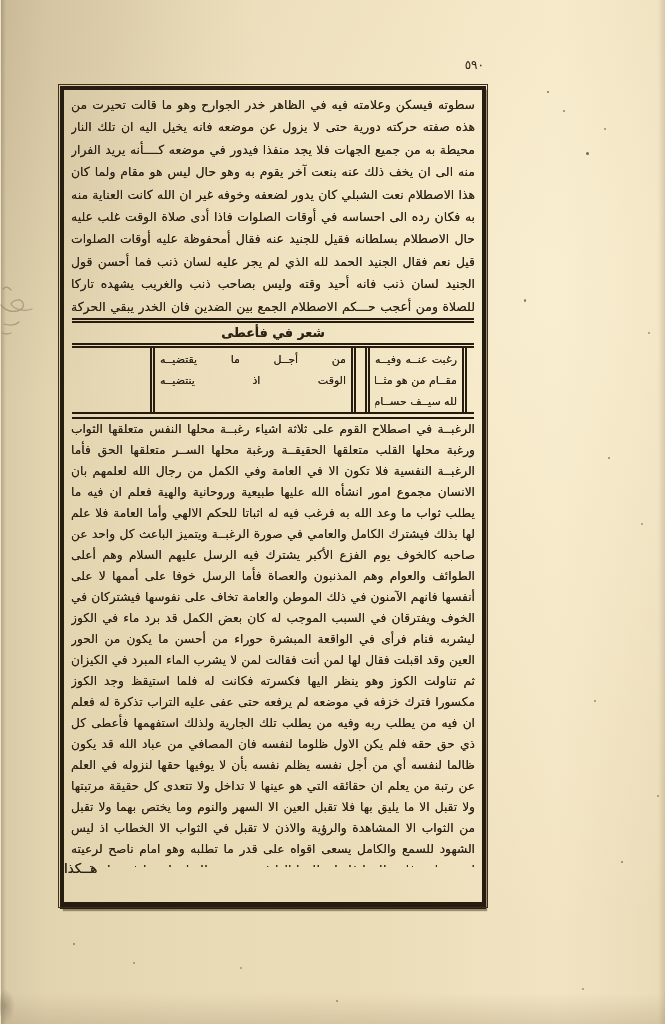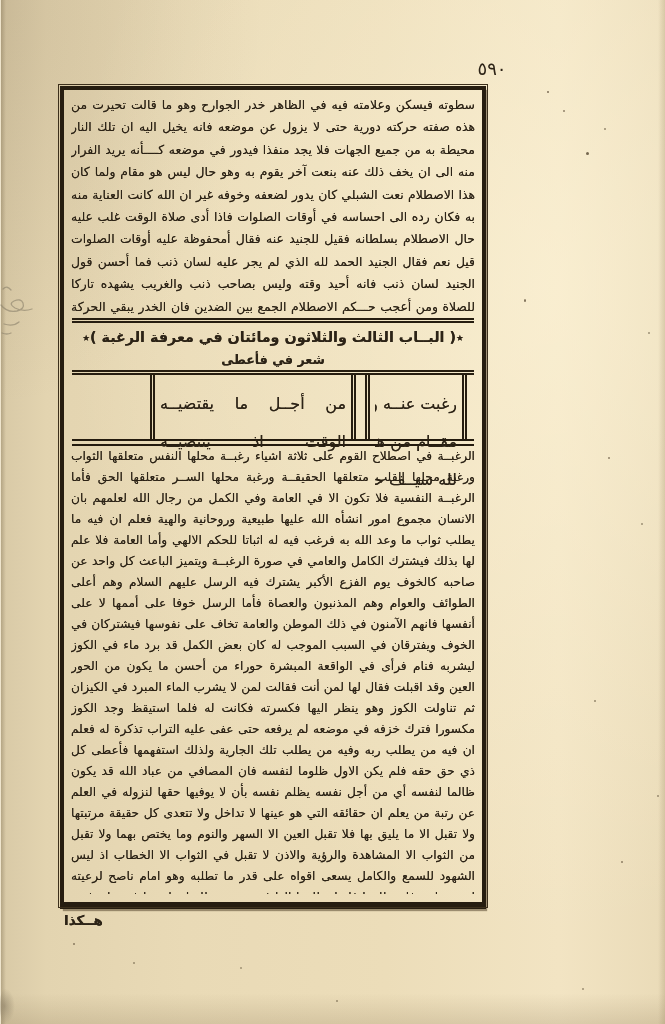--- a/index.html
+++ b/index.html
@@ -18,23 +18,23 @@
   }
   .edge-left{position:absolute;left:0;top:0;width:6px;height:100%;
     background:linear-gradient(90deg, rgba(130,115,85,.5), rgba(130,115,85,0));}
   .edge-left::before{content:"";position:absolute;left:0;top:0;width:1px;height:100%;background:rgba(255,246,224,.8);}
   .edge-right{position:absolute;right:0;top:0;width:7px;height:100%;
     background:linear-gradient(270deg, rgba(150,130,95,.28), rgba(150,130,95,0));}
   .smudge{position:absolute;left:0;top:988px;width:15px;height:36px;border-radius:40%;
     background:radial-gradient(ellipse at 30% 50%, rgba(120,108,86,.45), rgba(120,108,86,0) 70%);}
 
   .page-number{
-    position:absolute;left:468px;top:58px;width:48px;
-    direction:rtl;text-align:center;
-    font-size:18px;letter-spacing:3px;color:#2c2316;
+    position:absolute;left:436px;top:58px;width:48px;
+    direction:rtl;text-align:right;
+    font-size:12px;letter-spacing:3px;color:#2c2316;
   }
 
   .frame{
     position:absolute;left:60px;top:86px;width:418px;height:812px;
     border:4px solid #261d10;border-bottom-width:7px;
     box-shadow:2px 3px 1px -1px rgba(56,40,18,.45);
     background:rgba(0,0,0,0);
   }
   .frame::before{content:"";position:absolute;inset:-6px;border:1px solid #3c2f1b;pointer-events:none;}
 
@@ -56,25 +56,25 @@
     text-align:center;font-size:14.3px;font-weight:700;letter-spacing:.3px;
   }
   .subtitle{height:20px;line-height:20px;text-align:center;font-size:12.6px;font-weight:700;}
 
   .poem{height:64px;display:flex;flex-direction:row;direction:rtl;align-items:stretch;padding-top:0;}
   .poem .spacer-r{width:8px;}
   .poem .gap-mid{width:9px;}
   .col{border-left:5px double #261d10;border-right:5px double #261d10;padding:1px 5px 0 5px;}
   .col-first{width:82px;}
   .col-second{width:186px;}
-  .hemistich{line-height:21px;font-size:16px;white-space:nowrap;text-align:justify;text-align-last:justify;overflow:hidden;margin-top:17px;}
+  .hemistich{line-height:21px;font-size:11px;white-space:nowrap;text-align:justify;text-align-last:justify;overflow:hidden;}
 
   .catchword{
-    position:absolute;left:64px;top:912px;
-    direction:rtl;font-size:13.5px;font-weight:700;color:#2c2316;
+    position:absolute;left:64px;top:860px;
+    direction:rtl;font-size:13.5px;font-weight:400;color:#2c2316;
     text-shadow:0 0 .5px rgba(44,35,22,.9);
   }
 
   .scribble{position:absolute;left:0;top:283px;width:38px;height:58px;opacity:.65;}
   .speck{position:absolute;border-radius:50%;background:#4a3b26;}
 </style>
 </head>
 <body>
 
 <div class="paper">
@@ -89,21 +89,20 @@
 
   <div class="page-number">٥٩٠</div>
 
   <div class="frame">
     <div class="inner">
 
       <p class="para para-a">سطوته فيسكن وعلامته فيه في الظاهر خدر الجوارح وهو ما قالت تحيرت من هذه صفته حركته دورية حتى لا يزول عن موضعه فانه يخيل اليه ان تلك النار محيطة به من جميع الجهات فلا يجد منفذا فيدور في موضعه كــــأنه يريد الفرار منه الى ان يخف ذلك عنه بنعت آخر يقوم به وهو حال ليس هو مقام ولما كان هذا الاصطلام نعت الشبلي كان يدور لضعفه وخوفه غير ان الله كانت العناية منه به فكان رده الى احساسه في أوقات الصلوات فاذا أدى صلاة الوقت غلب عليه حال الاصطلام بسلطانه فقيل للجنيد عنه فقال أمحفوظة عليه أوقات الصلوات قيل نعم فقال الجنيد الحمد لله الذي لم يجر عليه لسان ذنب فما أحسن قول الجنيد لسان ذنب فانه أحيد وقته وليس بصاحب ذنب والغريب يشهده تاركا للصلاة ومن أعجب حـــكم الاصطلام الجمع بين الضدين فان الخدر يبقي الحركة فهو مخدر الجوارح متحرك بل هو محرك بدائرة وهو صاحب خدر وهكذا يحسه من نفسه والله يقول الحق وهو يهدي السبيل</p>
 
       <div class="rule"></div>
 
-      <h2 class="chapter-title">٭( البــاب الثالث والثلاثون ومائتان في معرفة الرغبة )٭</h2>
 
       <div class="subtitle">شعر في فأعطى</div>
 
       <div class="rule"></div>
 
       <div class="poem">
         <div class="spacer-r"></div>
         <div class="col col-first">
             <div class="hemistich">رغبت عنــه وفيــه</div>
             <div class="hemistich">مقــام من هو مثــلي</div>

